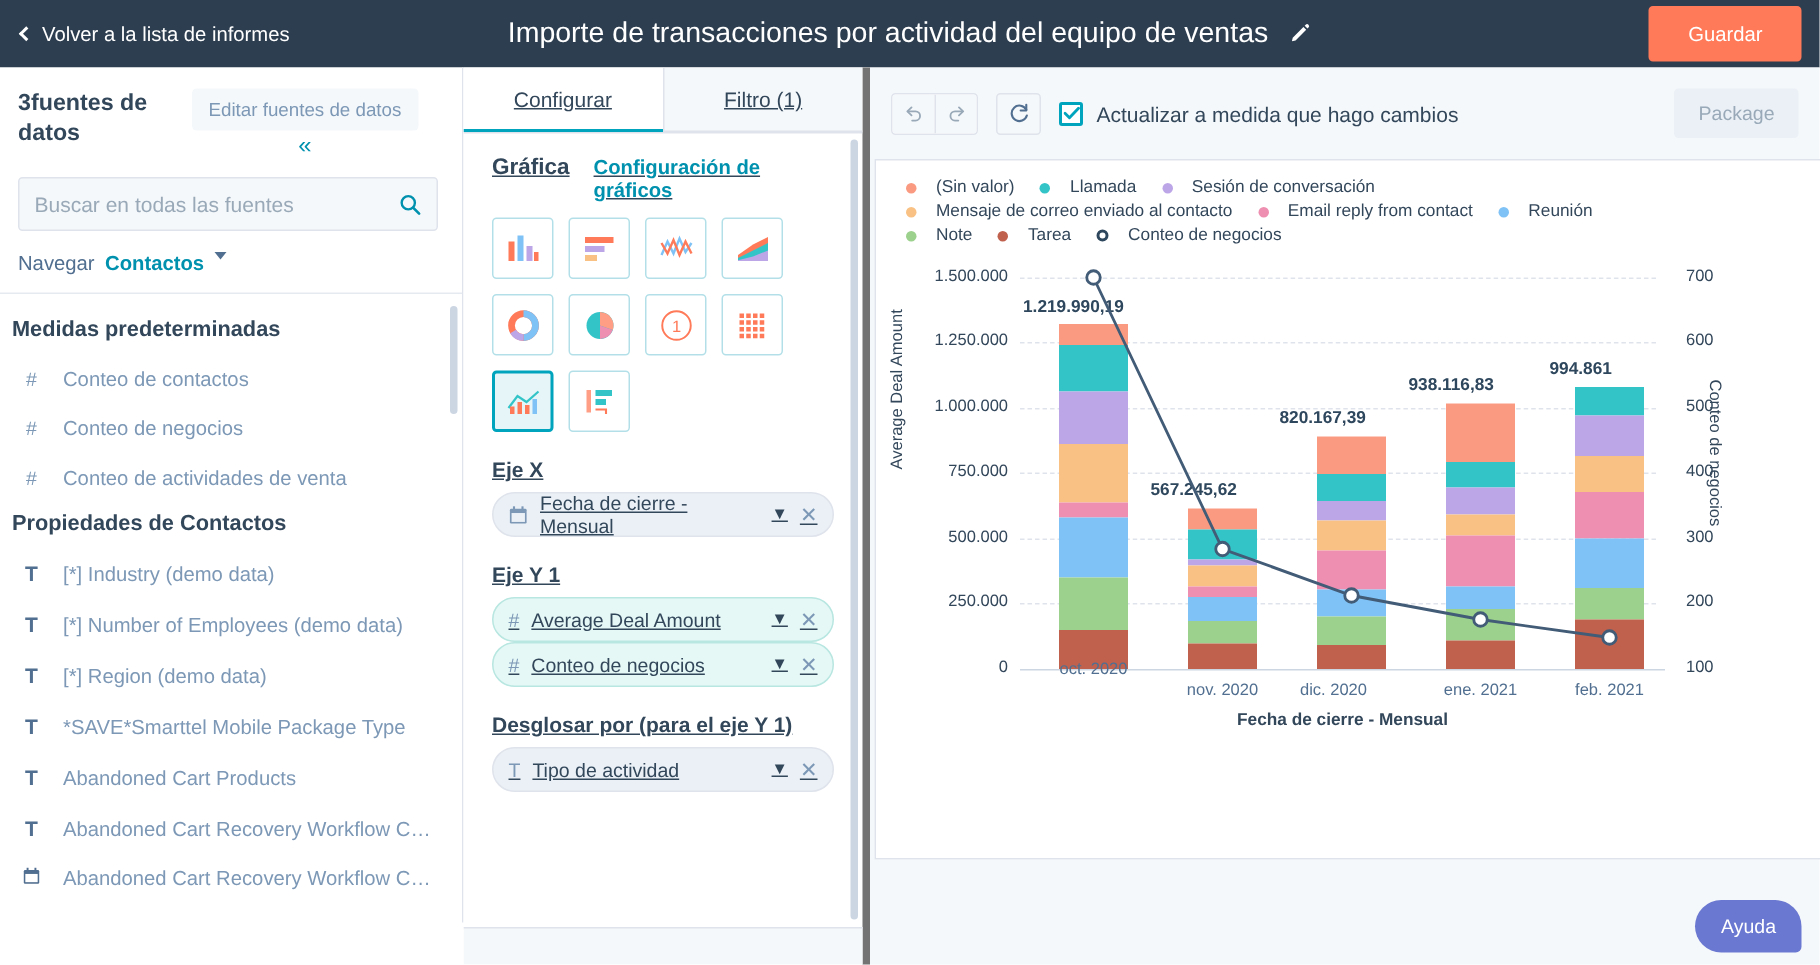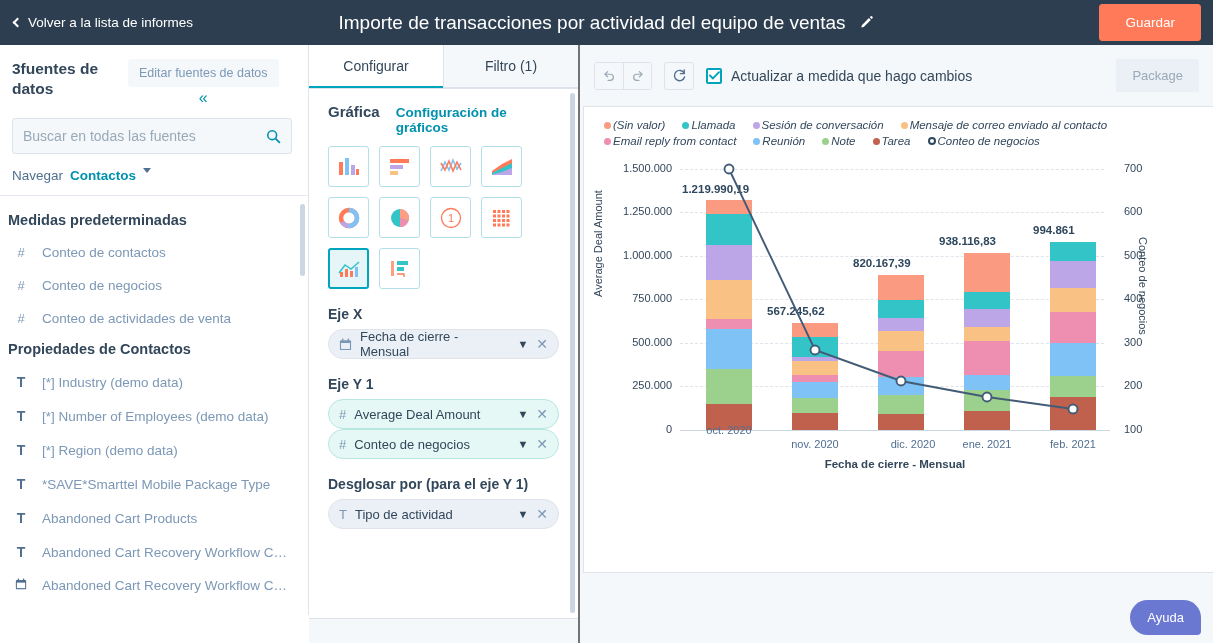--- a/index.html
+++ b/index.html
@@ -97,21 +97,21 @@
   .f-ico { width: 14px; text-align: center; color: #7c98b6; font-size: 13px; flex: none; }
   .f-ico.t { font-weight: bold; color: #516f90; font-size: 14px; }
   .sb-scroll {
     position: absolute; right: 3px; top: 8px; width: 5px; height: 72px;
     background: #cbd6e2; border-radius: 3px;
   }
 
   
   .midpanel {
     position: absolute; left: 309px; top: 45px; width: 271px; height: 598px;
-    background: #fff; border-right: 2px solid #737373; overflow: hidden;
+    background: #fff; border-right: 5px solid #737373; overflow: hidden; text-decoration: underline;
   }
   .tabs { display: flex; height: 44px; border-bottom: 1px solid #dfe3eb; }
   .tab {
     flex: 1; display: flex; align-items: center; justify-content: center;
     font-size: 14px; color: #33475b; cursor: pointer; background: #fff;
   }
   .tab.inactive { background: #f5f8fa; border-left: 1px solid #dfe3eb;
                   border-bottom: 1px solid #dfe3eb; color: #33475b; }
   .tab.active { border-bottom: 2px solid #00a4bd; font-weight: 400; }
   .mid-body { padding: 14px 19px 0 19px; }
@@ -176,21 +176,21 @@
     margin-left: auto; background: #eaf0f6; border: none; color: #99a9b8;
     border-radius: 3px; font-size: 13px; padding: 9px 16px; cursor: pointer;
     font-family: inherit;
   }
   .chart-card {
     position: absolute; left: 583px; top: 106px; width: 633px; height: 467px;
     background: #fff; border: 1px solid #dfe3eb; border-left: 1px solid #dfe3eb;
   }
   .legend { padding: 12px 0 0 20px; display: flex; flex-wrap: wrap; width: 530px;
             column-gap: 17px; row-gap: 4px; }
-  .lg { display: flex; align-items: center; gap: 2px; font-size: 11.5px; color: #33475b; font-style: italic; }
+  .lg { display: flex; align-items: center; gap: 13px; font-size: 11.5px; color: #33475b; }
   .dot { width: 7px; height: 7px; border-radius: 50%; flex: none; }
   .ring { width: 8px; height: 8px; border-radius: 50%; border: 2px solid #2e475d; flex: none; }
   .plot { position: relative; width: 633px; height: 330px; }
   .ytitle {
     position: absolute; left: 8px; top: 150px; transform: rotate(-90deg);
     transform-origin: left top; font-size: 11px; color: #33475b; white-space: nowrap;
   }
   .y2title {
     position: absolute; left: 565px; top: 90px; transform: rotate(90deg);
     transform-origin: left top; font-size: 11px; color: #33475b; white-space: nowrap;
@@ -628,21 +628,21 @@
       <polyline points="145,22 231,203 317,234 403,250 489,262" fill="none" stroke="#425b76" stroke-width="1.9"></polyline>
       <circle cx="145" cy="22" r="4.5" fill="#fff" stroke="#425b76" stroke-width="1.9"></circle>
       <circle cx="231" cy="203" r="4.5" fill="#fff" stroke="#425b76" stroke-width="1.9"></circle>
       <circle cx="317" cy="234" r="4.5" fill="#fff" stroke="#425b76" stroke-width="1.9"></circle>
       <circle cx="403" cy="250" r="4.5" fill="#fff" stroke="#425b76" stroke-width="1.9"></circle>
       <circle cx="489" cy="262" r="4.5" fill="#fff" stroke="#425b76" stroke-width="1.9"></circle>
     </svg>
 
     <div class="xtick" style="left:100px;top:277px">oct. 2020</div>
     <div class="xtick" style="left:186px;top:291px">nov. 2020</div>
-    <div class="xtick" style="left:284px;top:291px">dic. 2020</div>
+    <div class="xtick" style="left:260px;top:291px">dic. 2020</div>
     <div class="xtick" style="left:358px;top:291px">ene. 2021</div>
     <div class="xtick" style="left:444px;top:291px">feb. 2021</div>
 
     <div class="xtitle" style="top:311px">Fecha de cierre - Mensual</div>
   </div>
 </div>
 
 <button class="help-btn">Ayuda</button>
 
 </body></html>

